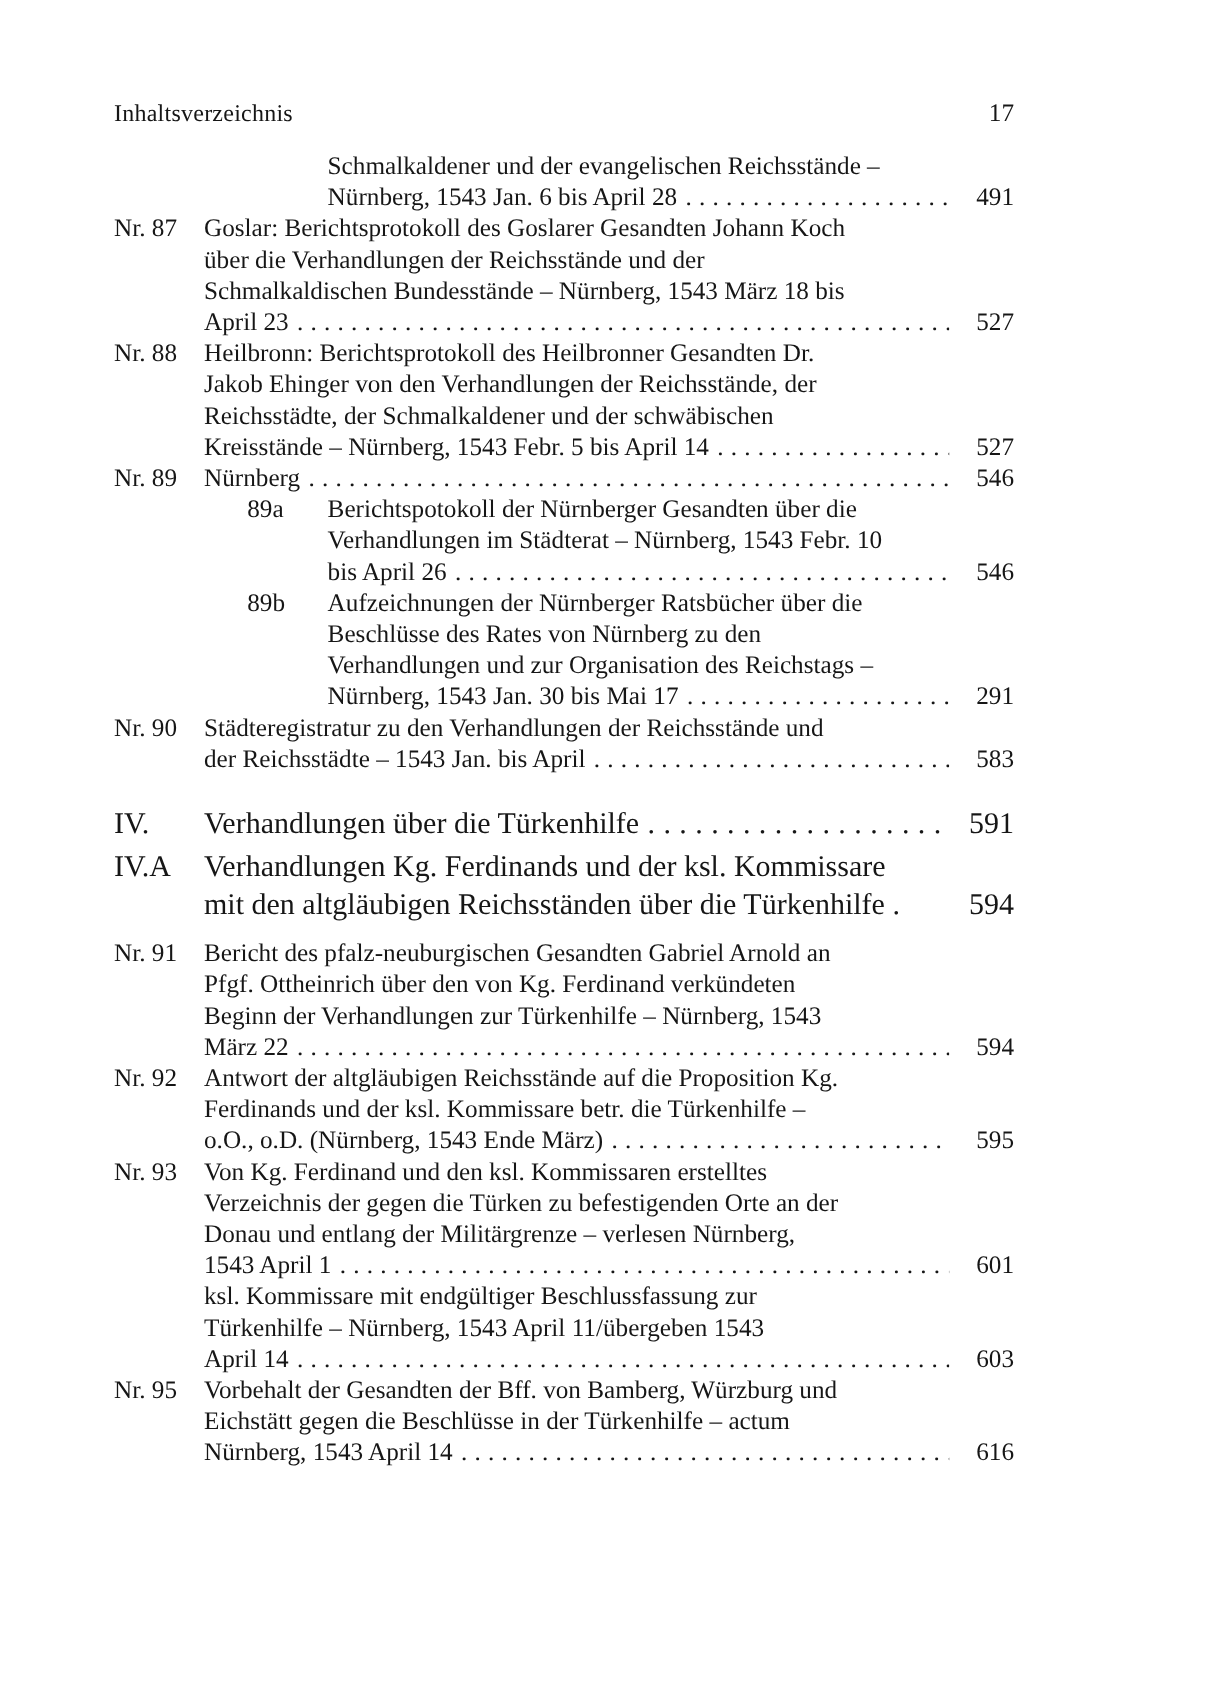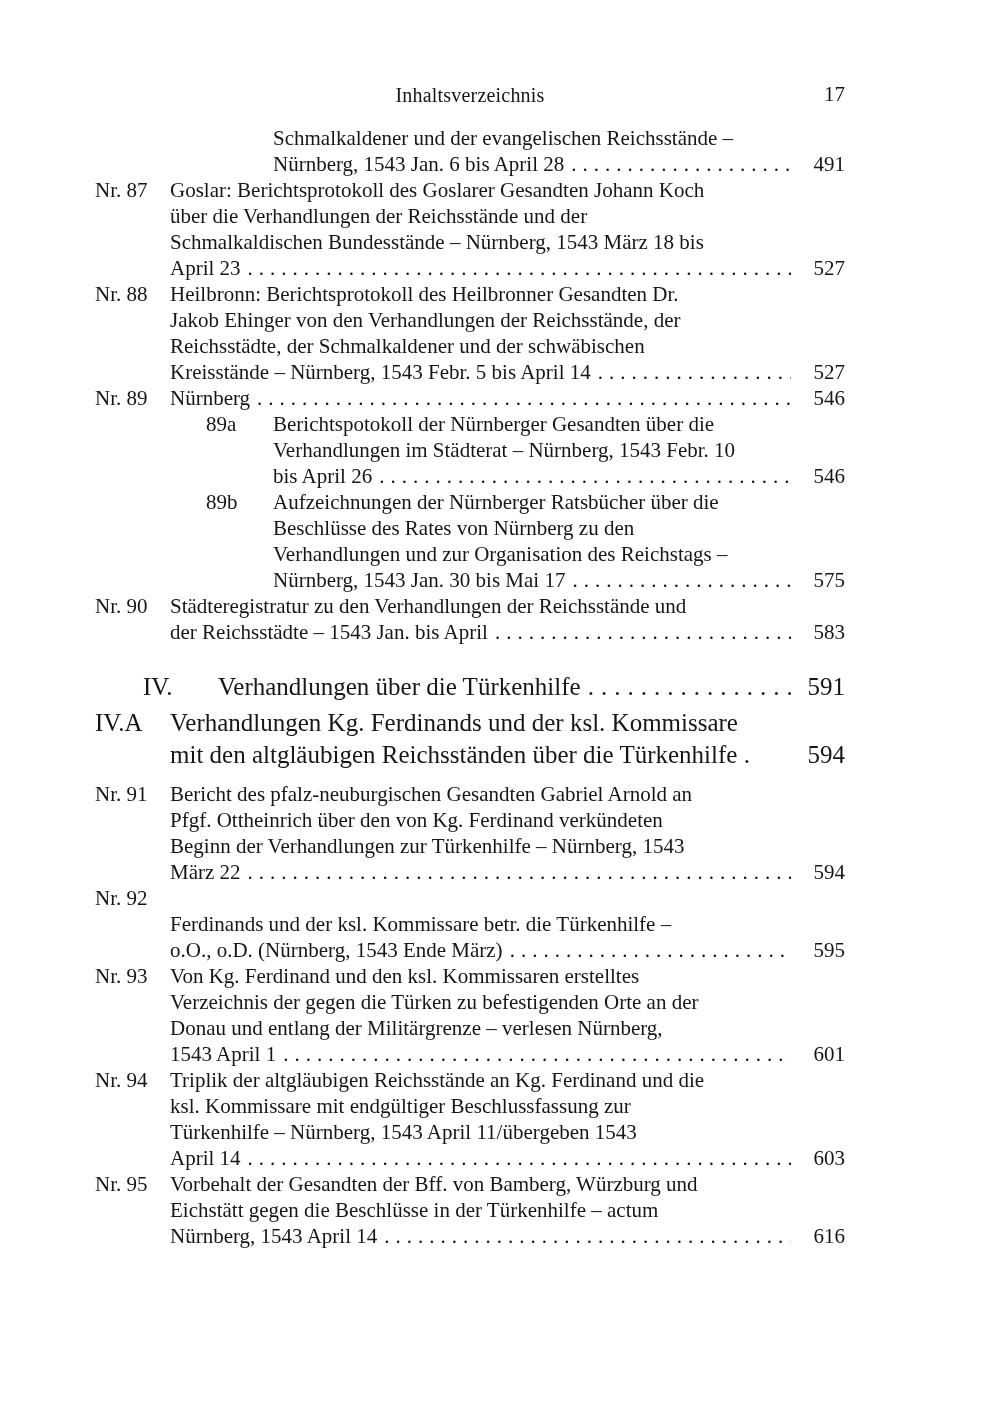--- a/index.html
+++ b/index.html
@@ -20,21 +20,21 @@
   }
   
   .running-head {
     position: relative;
     height: 22px;
     line-height: 22px;
     font-size: 20px;
   }
   .rh-title {
     display: block;
-    text-align: center;
+    text-align: left;
     letter-spacing: 0.2px;
   }
   .rh-page {
     position: absolute;
     right: 0;
     top: -1px;
     font-size: 21px;
   }
   
   .toc { margin-top: 19px; }
@@ -63,21 +63,21 @@
   }
   .leader.blank::after { content: ""; }
   .pagenum { flex: none; width: 38px; text-align: right; }
   
   .entry.section .line {
     font-size: 25px;
     height: 32px;
     line-height: 32px;
   }
   .entry.section .leader { letter-spacing: 7px; }
-  .s-iv    { margin-top: 26px; margin-left: 48px; }
+  .s-iv    { margin-top: 26px; }
   .s-iv-a  { margin-top: 4px; }
   .s-nr-91 { margin-top: 10px; }
 </style>
 </head>
 <body>
 
 <div class="page-content">
   <div class="running-head">
     <span class="rh-page">17</span>
     <span class="rh-title">Inhaltsverzeichnis</span>
@@ -104,52 +104,51 @@
       </div>
       <div class="entry item s-nr-89a">
         <div class="line"><span class="label"></span><span class="sublabel">89a</span><span class="text">Berichtspotokoll der Nürnberger Gesandten über die</span></div>
         <div class="line"><span class="label"></span><span class="sublabel"></span><span class="text">Verhandlungen im Städterat – Nürnberg, 1543 Febr. 10</span></div>
         <div class="line"><span class="label"></span><span class="sublabel"></span><span class="text">bis April 26</span><span class="leader"></span><span class="pagenum">546</span></div>
       </div>
       <div class="entry item s-nr-89b">
         <div class="line"><span class="label"></span><span class="sublabel">89b</span><span class="text">Aufzeichnungen der Nürnberger Ratsbücher über die</span></div>
         <div class="line"><span class="label"></span><span class="sublabel"></span><span class="text">Beschlüsse des Rates von Nürnberg zu den</span></div>
         <div class="line"><span class="label"></span><span class="sublabel"></span><span class="text">Verhandlungen und zur Organisation des Reichstags –</span></div>
-        <div class="line"><span class="label"></span><span class="sublabel"></span><span class="text">Nürnberg, 1543 Jan. 30 bis Mai 17</span><span class="leader"></span><span class="pagenum">575</span></div>
+        <div class="line"><span class="label"></span><span class="sublabel"></span><span class="text">Nürnberg, 1543 Jan. 30 bis Mai 17</span><span class="leader"></span><span class="pagenum">291</span></div>
       </div>
       <div class="entry item s-nr-90">
         <div class="line"><span class="label">Nr. 90</span><span class="text">Städteregistratur zu den Verhandlungen der Reichsstände und</span></div>
         <div class="line"><span class="label"></span><span class="text">der Reichsstädte – 1543 Jan. bis April</span><span class="leader"></span><span class="pagenum">583</span></div>
       </div>
       <div class="entry section s-iv">
         <div class="line"><span class="label">IV.</span><span class="text">Verhandlungen über die Türkenhilfe</span><span class="leader"></span><span class="pagenum">591</span></div>
       </div>
       <div class="entry section s-iv-a">
         <div class="line"><span class="label">IV.A</span><span class="text">Verhandlungen Kg. Ferdinands und der ksl. Kommissare</span></div>
         <div class="line"><span class="label"></span><span class="text">mit den altgläubigen Reichsständen über die Türkenhilfe .</span><span class="leader blank"></span><span class="pagenum">594</span></div>
       </div>
       <div class="entry item s-nr-91">
         <div class="line"><span class="label">Nr. 91</span><span class="text">Bericht des pfalz-neuburgischen Gesandten Gabriel Arnold an</span></div>
         <div class="line"><span class="label"></span><span class="text">Pfgf. Ottheinrich über den von Kg. Ferdinand verkündeten</span></div>
         <div class="line"><span class="label"></span><span class="text">Beginn der Verhandlungen zur Türkenhilfe – Nürnberg, 1543</span></div>
         <div class="line"><span class="label"></span><span class="text">März 22</span><span class="leader"></span><span class="pagenum">594</span></div>
       </div>
       <div class="entry item s-nr-92">
-        <div class="line"><span class="label">Nr. 92</span></div>
+        <div class="line"><span class="label">Nr. 92</span><span class="text">Antwort der altgläubigen Reichsstände auf die Proposition Kg.</span></div>
         <div class="line"><span class="label"></span><span class="text">Ferdinands und der ksl. Kommissare betr. die Türkenhilfe –</span></div>
         <div class="line"><span class="label"></span><span class="text">o.O., o.D. (Nürnberg, 1543 Ende März)</span><span class="leader"></span><span class="pagenum">595</span></div>
       </div>
       <div class="entry item s-nr-93">
         <div class="line"><span class="label">Nr. 93</span><span class="text">Von Kg. Ferdinand und den ksl. Kommissaren erstelltes</span></div>
         <div class="line"><span class="label"></span><span class="text">Verzeichnis der gegen die Türken zu befestigenden Orte an der</span></div>
         <div class="line"><span class="label"></span><span class="text">Donau und entlang der Militärgrenze – verlesen Nürnberg,</span></div>
         <div class="line"><span class="label"></span><span class="text">1543 April 1</span><span class="leader"></span><span class="pagenum">601</span></div>
       </div>
       <div class="entry item s-nr-94">
-        <div class="line"><span class="label">Nr. 94</span><span class="text">Triplik der altgläubigen Reichsstände an Kg. Ferdinand und die</span></div>
         <div class="line"><span class="label"></span><span class="text">ksl. Kommissare mit endgültiger Beschlussfassung zur</span></div>
         <div class="line"><span class="label"></span><span class="text">Türkenhilfe – Nürnberg, 1543 April 11/übergeben 1543</span></div>
         <div class="line"><span class="label"></span><span class="text">April 14</span><span class="leader"></span><span class="pagenum">603</span></div>
       </div>
       <div class="entry item s-nr-95">
         <div class="line"><span class="label">Nr. 95</span><span class="text">Vorbehalt der Gesandten der Bff. von Bamberg, Würzburg und</span></div>
         <div class="line"><span class="label"></span><span class="text">Eichstätt gegen die Beschlüsse in der Türkenhilfe – actum</span></div>
         <div class="line"><span class="label"></span><span class="text">Nürnberg, 1543 April 14</span><span class="leader"></span><span class="pagenum">616</span></div>
       </div>
     </div>

